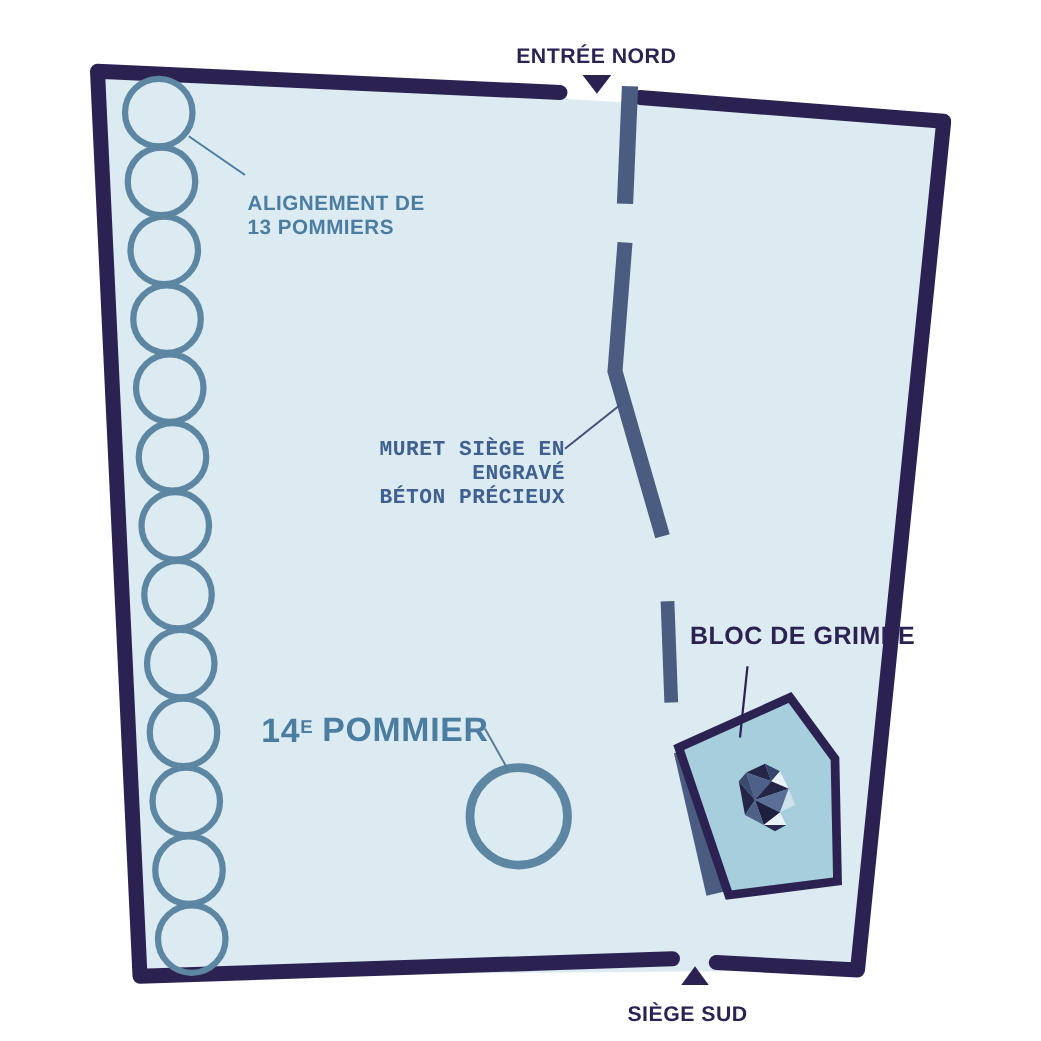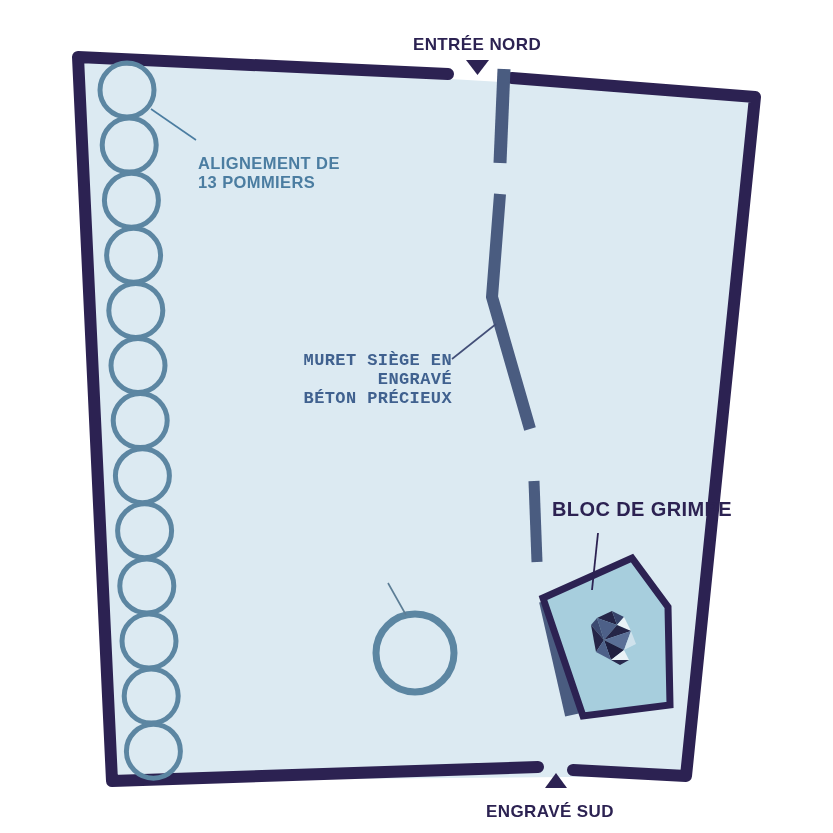--- a/index.html
+++ b/index.html
@@ -94,19 +94,22 @@
     <div>ALIGNEMENT DE</div>
     <div>13 POMMIERS</div>
   </div>
 
   <div class="lbl slate lbl-muret">
     <div>MURET SIÈGE EN</div>
     <div>ENGRAVÉ</div>
     <div>BÉTON PRÉCIEUX</div>
   </div>
 
+  <div class="lbl steel lbl-tree14">
+    <span>14</span><sup>E</sup><span class="name">POMMIER</span>
+  </div>
 
   <div class="lbl navy lbl-bloc">
     <div>BLOC DE GRIMPE</div>
   </div>
 
-  <div class="lbl navy lbl-entree-sud">ENGRAVÉ SUD</div>
+  <div class="lbl navy lbl-entree-sud">SIÈGE SUD</div>
 </div>
 
 </body></html>

